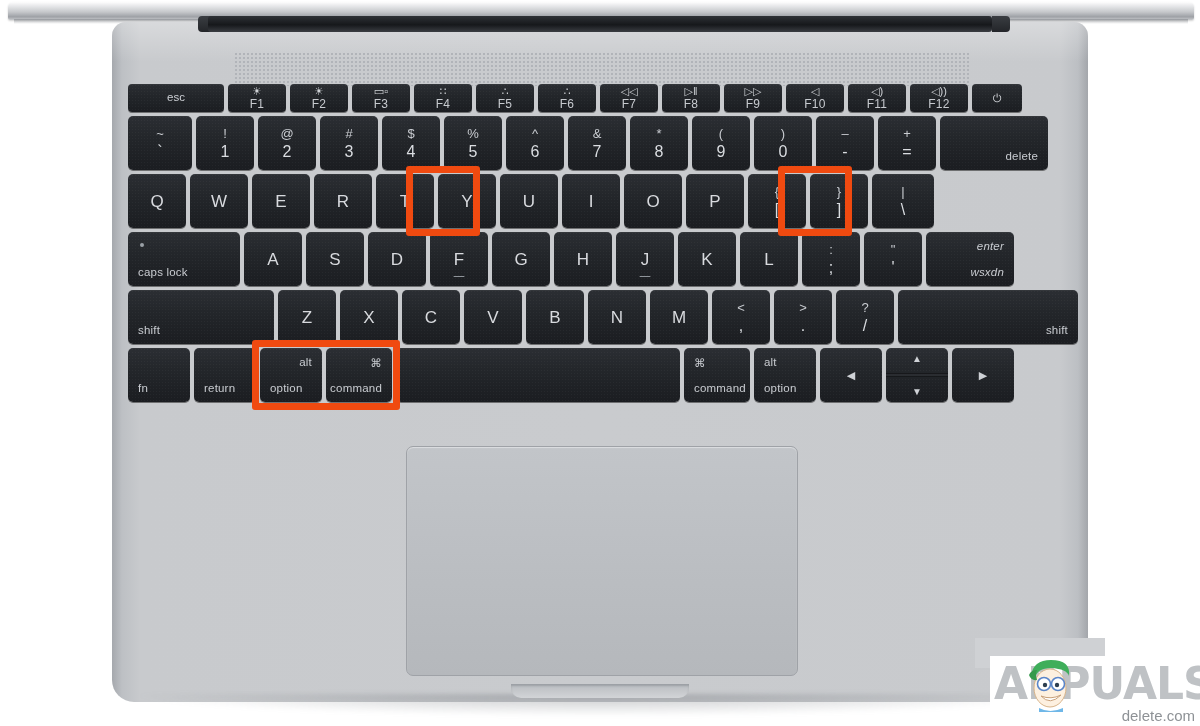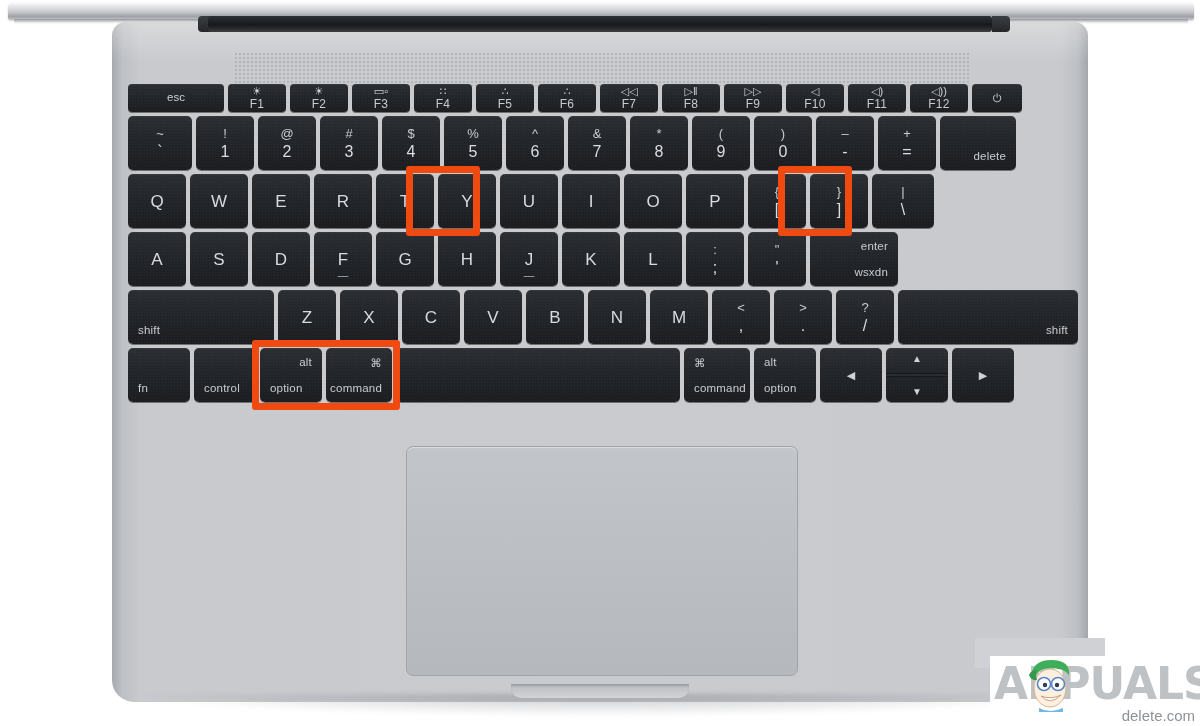--- a/index.html
+++ b/index.html
@@ -300,21 +300,21 @@
           <span class="bot">0</span>
         </div>
         <div class="key num" style="width: 58px;">
           <span class="top">–</span>
           <span class="bot">-</span>
         </div>
         <div class="key num" style="width: 58px;">
           <span class="top">+</span>
           <span class="bot">=</span>
         </div>
-        <div class="key mod" style="width: 76px;">
+        <div class="key mod" style="width: 108px;">
           <span class="lbl lbl-br">delete</span>
         </div>
       </div>
       <div class="krow" style="top: 90px; gap: 4px;">
         <div class="key alpha" style="width: 58px;">
           <span class="glyph">Q</span>
         </div>
         <div class="key alpha" style="width: 58px;">
           <span class="glyph">W</span>
         </div>
@@ -349,20 +349,24 @@
         <div class="key num" style="width: 58px;">
           <span class="top">}</span>
           <span class="bot">]</span>
         </div>
         <div class="key num" style="width: 62px;">
           <span class="top">|</span>
           <span class="bot">\</span>
         </div>
       </div>
       <div class="krow" style="top: 148px; gap: 4px;">
+        <div class="key mod" style="width: 112px;">
+          <div class="capsdot"></div>
+          <span class="lbl lbl-bl">caps lock</span>
+        </div>
         <div class="key alpha" style="width: 58px;">
           <span class="glyph">A</span>
         </div>
         <div class="key alpha" style="width: 58px;">
           <span class="glyph">S</span>
         </div>
         <div class="key alpha" style="width: 58px;">
           <span class="glyph">D</span>
         </div>
         <div class="key alpha" style="width: 58px;">
@@ -386,21 +390,21 @@
           <span class="glyph">L</span>
         </div>
         <div class="key num" style="width: 58px;">
           <span class="top">:</span>
           <span class="bot">;</span>
         </div>
         <div class="key num" style="width: 58px;">
           <span class="top">"</span>
           <span class="bot">'</span>
         </div>
-        <div class="key mod" style="width: 88px;">
+        <div class="key mod" style="width: 88px; font-style: italic;">
           <span class="lbl lbl-tr">enter</span>
           <span class="lbl lbl-br">wsxdn</span>
         </div>
       </div>
       <div class="krow" style="top: 206px; gap: 4px;">
         <div class="key mod" style="width: 146px;">
           <span class="lbl lbl-bl">shift</span>
         </div>
         <div class="key alpha" style="width: 58px;">
           <span class="glyph">Z</span>
@@ -437,21 +441,21 @@
         </div>
         <div class="key mod" style="width: 180px;">
           <span class="lbl lbl-br">shift</span>
         </div>
       </div>
       <div class="krow" style="top: 264px; gap: 4px;">
         <div class="key mod" style="width: 62px;">
           <span class="lbl lbl-bl">fn</span>
         </div>
         <div class="key mod" style="width: 62px;">
-          <span class="lbl lbl-bl">control</span>
+          <span class="lbl lbl-bl">return</span>
         </div>
         <div class="key mod" style="width: 62px;">
           <span class="lbl lbl-tr">alt</span>
           <span class="lbl lbl-bl">option</span>
         </div>
         <div class="key mod" style="width: 66px;">
           <span class="lbl lbl-tr">⌘</span>
           <span class="lbl lbl-br">command</span>
         </div>
         <div class="key mod" style="width: 284px;"></div>

